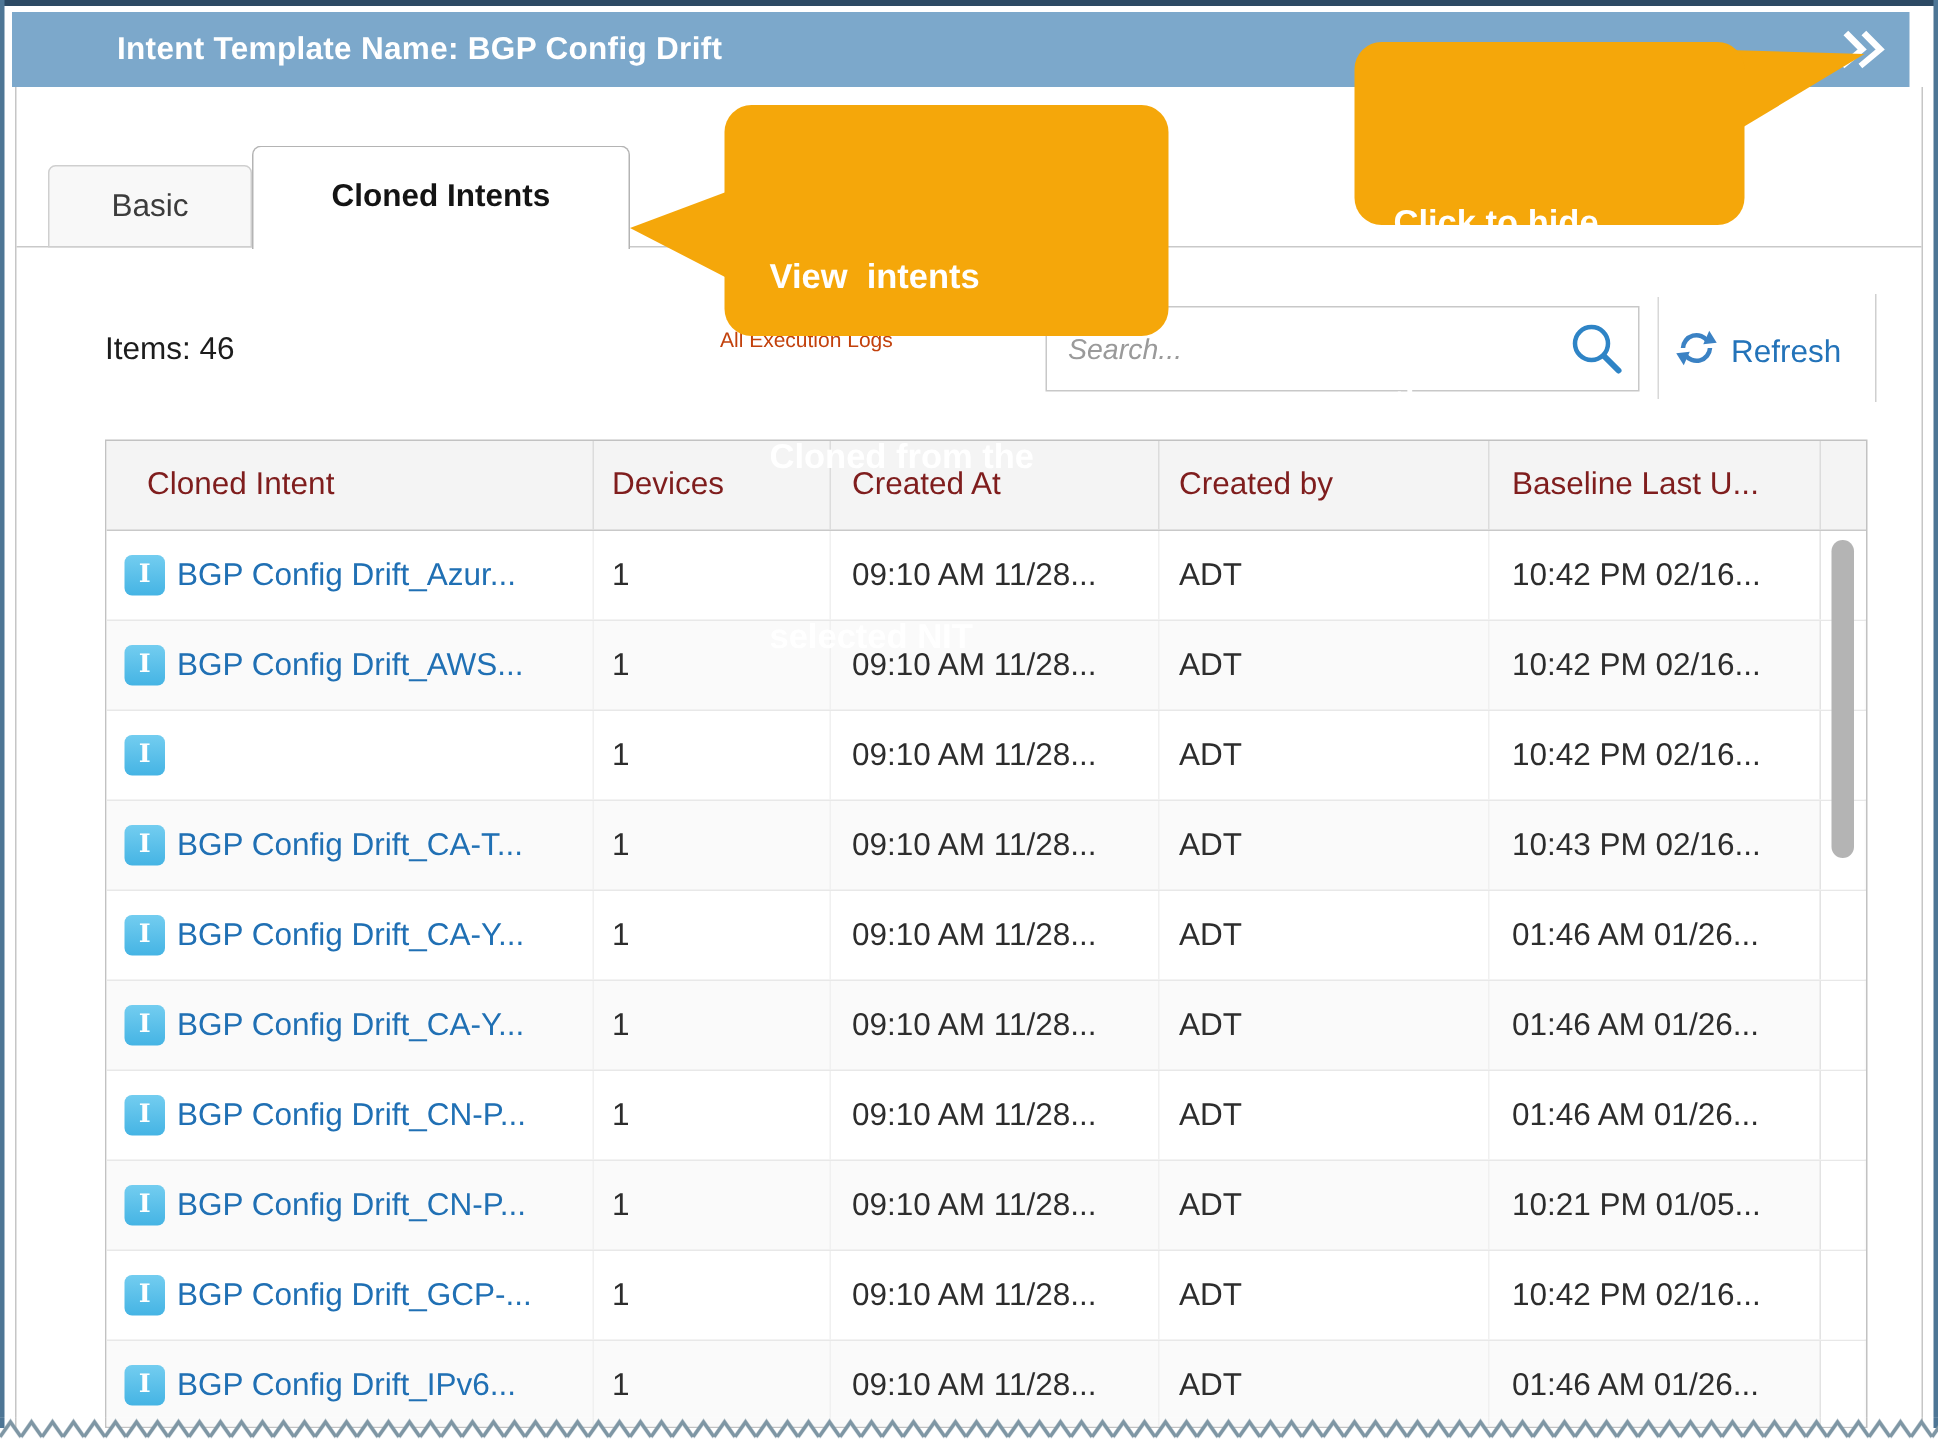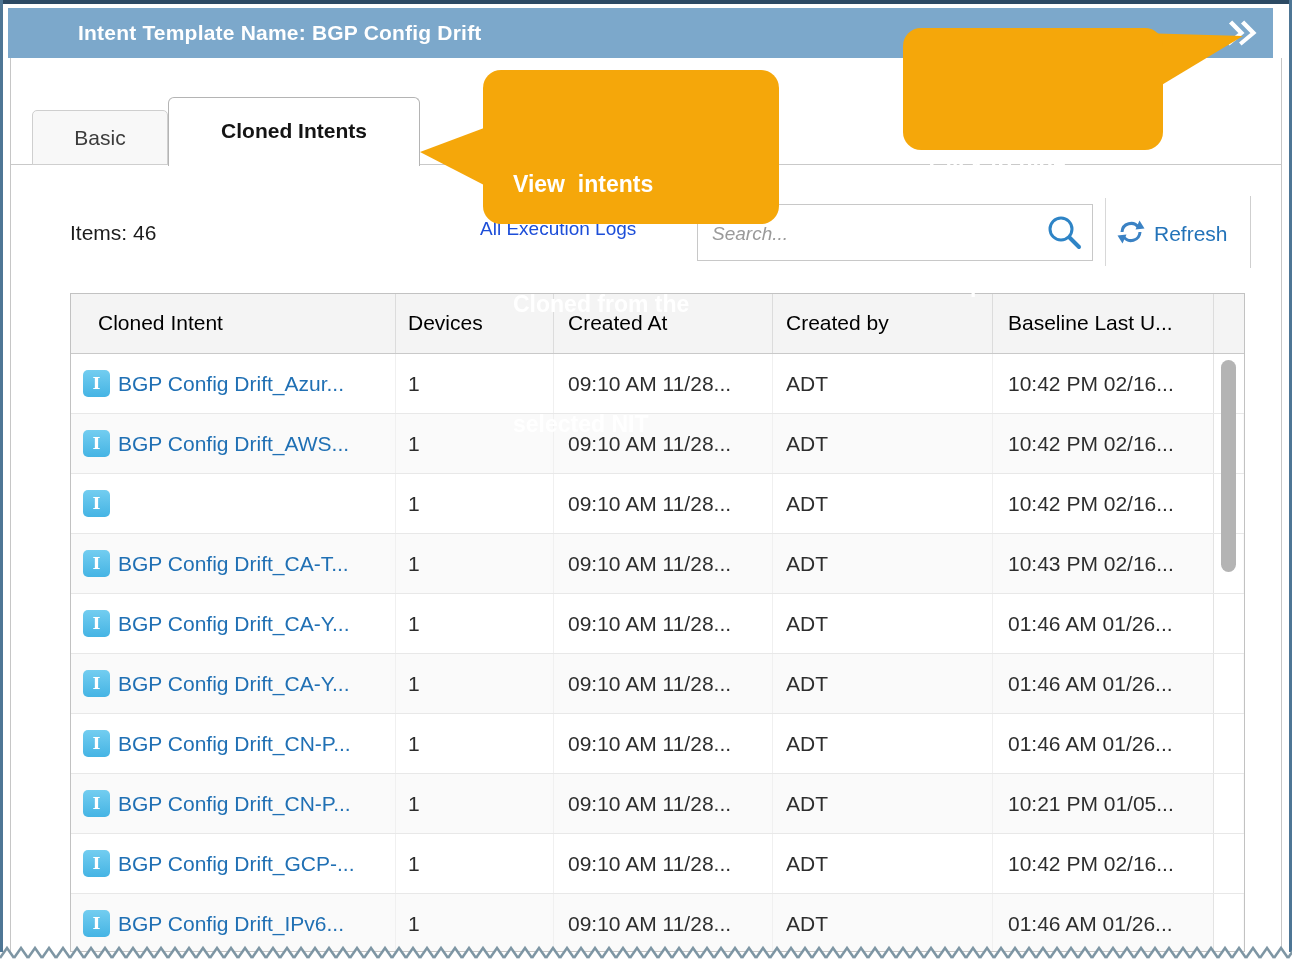--- a/index.html
+++ b/index.html
@@ -24,37 +24,37 @@
   
   .tab-underline{position:absolute;left:11px;top:164px;width:1270px;height:1px;background:#c9c9c9;z-index:1;}
   .tab{position:absolute;box-sizing:border-box;text-align:center;cursor:pointer;}
   .tab-basic{left:32px;top:110px;width:136px;height:55px;background:#f8f8f8;border:1px solid #cfcfcf;
     border-radius:5px 5px 0 0;font-size:21px;color:#3c3c3c;line-height:53px;z-index:1;}
   .tab-active{left:168px;top:97px;width:252px;height:69px;background:#ffffff;border:1px solid #b4b4b4;border-bottom:none;
     border-radius:6px 6px 0 0;font-size:21px;font-weight:700;color:#141414;line-height:66px;z-index:2;}
 
   
   .items-count{position:absolute;left:70px;top:221px;font-size:21px;color:#1c1c1c;}
-  .exec-logs{position:absolute;left:480px;top:218px;font-size:19px;color:#1d4ed8;text-decoration:none;cursor:pointer;z-index:3;}
+  .exec-logs{position:absolute;left:480px;top:218px;font-size:14px;color:#c2410c;text-decoration:none;cursor:pointer;z-index:3;}
   .search-box{position:absolute;left:697px;top:204px;width:396px;height:57px;box-sizing:border-box;
     border:1.5px solid #c8c8c8;background:#fff;}
   .search-box input{position:absolute;left:0;top:0;width:340px;height:100%;border:none;outline:none;
     padding-left:14px;font-size:19px;color:#333;font-family:"Liberation Sans",sans-serif;background:transparent;}
   .search-box input::placeholder{font-style:italic;color:#9a9a9a;}
   .search-icon{position:absolute;right:8px;top:10px;width:38px;height:36px;cursor:pointer;}
   .tsep1{position:absolute;left:1105px;top:198px;width:1px;height:68px;background:#d8d8d8;}
   .tsep2{position:absolute;left:1250px;top:196px;width:1px;height:72px;background:#cfcfcf;}
   .refresh{position:absolute;left:1117px;top:218px;display:flex;align-items:center;gap:9px;cursor:pointer;}
   .refresh-label{font-size:21px;color:#2373B9;}
 
   
   .table{position:absolute;left:70px;top:293px;width:1175px;height:659px;box-sizing:border-box;
     border:1px solid #c2c2c2;background:#fff;overflow:hidden;}
   .thead{display:flex;height:59px;background:#f4f4f4;border-bottom:1px solid #c9c9c9;}
-  .th{box-sizing:border-box;font-size:21px;color:#000000;line-height:58px;border-right:1px solid #dcdcdc;
+  .th{box-sizing:border-box;font-size:21px;color:#7f1d1d;line-height:58px;border-right:1px solid #dcdcdc;
     overflow:hidden;white-space:nowrap;cursor:pointer;}
   .tr{display:flex;height:60px;box-sizing:border-box;border-bottom:1px solid #e8e8e8;background:#fff;}
   .tr.alt{background:#fafafa;}
   .td{box-sizing:border-box;font-size:21px;color:#2d2d2d;line-height:59px;border-right:1px solid #f0f0f0;
     overflow:hidden;white-space:nowrap;}
   .c1{width:325px;padding-left:27px;}
   .td.c1{padding-left:12px;display:flex;align-items:center;}
   .c2{width:158px;padding-left:12px;}
   .c3{width:219px;padding-left:14px;}
   .c4{width:220px;padding-left:13px;}
@@ -63,21 +63,21 @@
   .td.csb{background:#fff;border-left:1px solid #e3e3e3;margin-left:-1px;}
   .intent-icon{width:27px;height:27px;border-radius:5px;background:linear-gradient(#73cdf0,#45b4e4);
     display:flex;align-items:center;justify-content:center;flex:0 0 27px;}
   .i-glyph{font-family:"DejaVu Serif",serif;font-weight:700;font-size:17px;color:#ffffff;line-height:27px;}
   .row-link{color:#2070B4;text-decoration:none;cursor:pointer;margin-left:8px;line-height:27px;}
   .scroll-thumb{position:absolute;left:1221px;top:360px;width:15px;height:212px;background:#b4b4b4;border-radius:8px;cursor:grab;z-index:2;}
 
   
   .callout{position:absolute;background:#F5A70A;border-radius:18px;z-index:50;color:#ffffff;font-weight:700;font-size:23px;line-height:40px;white-space:pre-wrap;}
   .callout-tab{left:483px;top:70px;width:296px;height:154px;padding:14px 0 0 30px;box-sizing:border-box;}
-  .callout-hide{left:903px;top:28px;width:260px;height:122px;padding:36px 0 0 26px;box-sizing:border-box;}
+  .callout-hide{left:903px;top:28px;width:260px;height:122px;padding:20px 0 0 26px;box-sizing:border-box;}
   .tail{position:absolute;z-index:49;}
   .tail-tab{left:414px;top:118px;}
   .tail-hide{left:1098px;top:28px;}
 
   
   .zigzag{position:absolute;left:0;top:945px;z-index:60;}
 </style>
 </head>
 <body>
 

